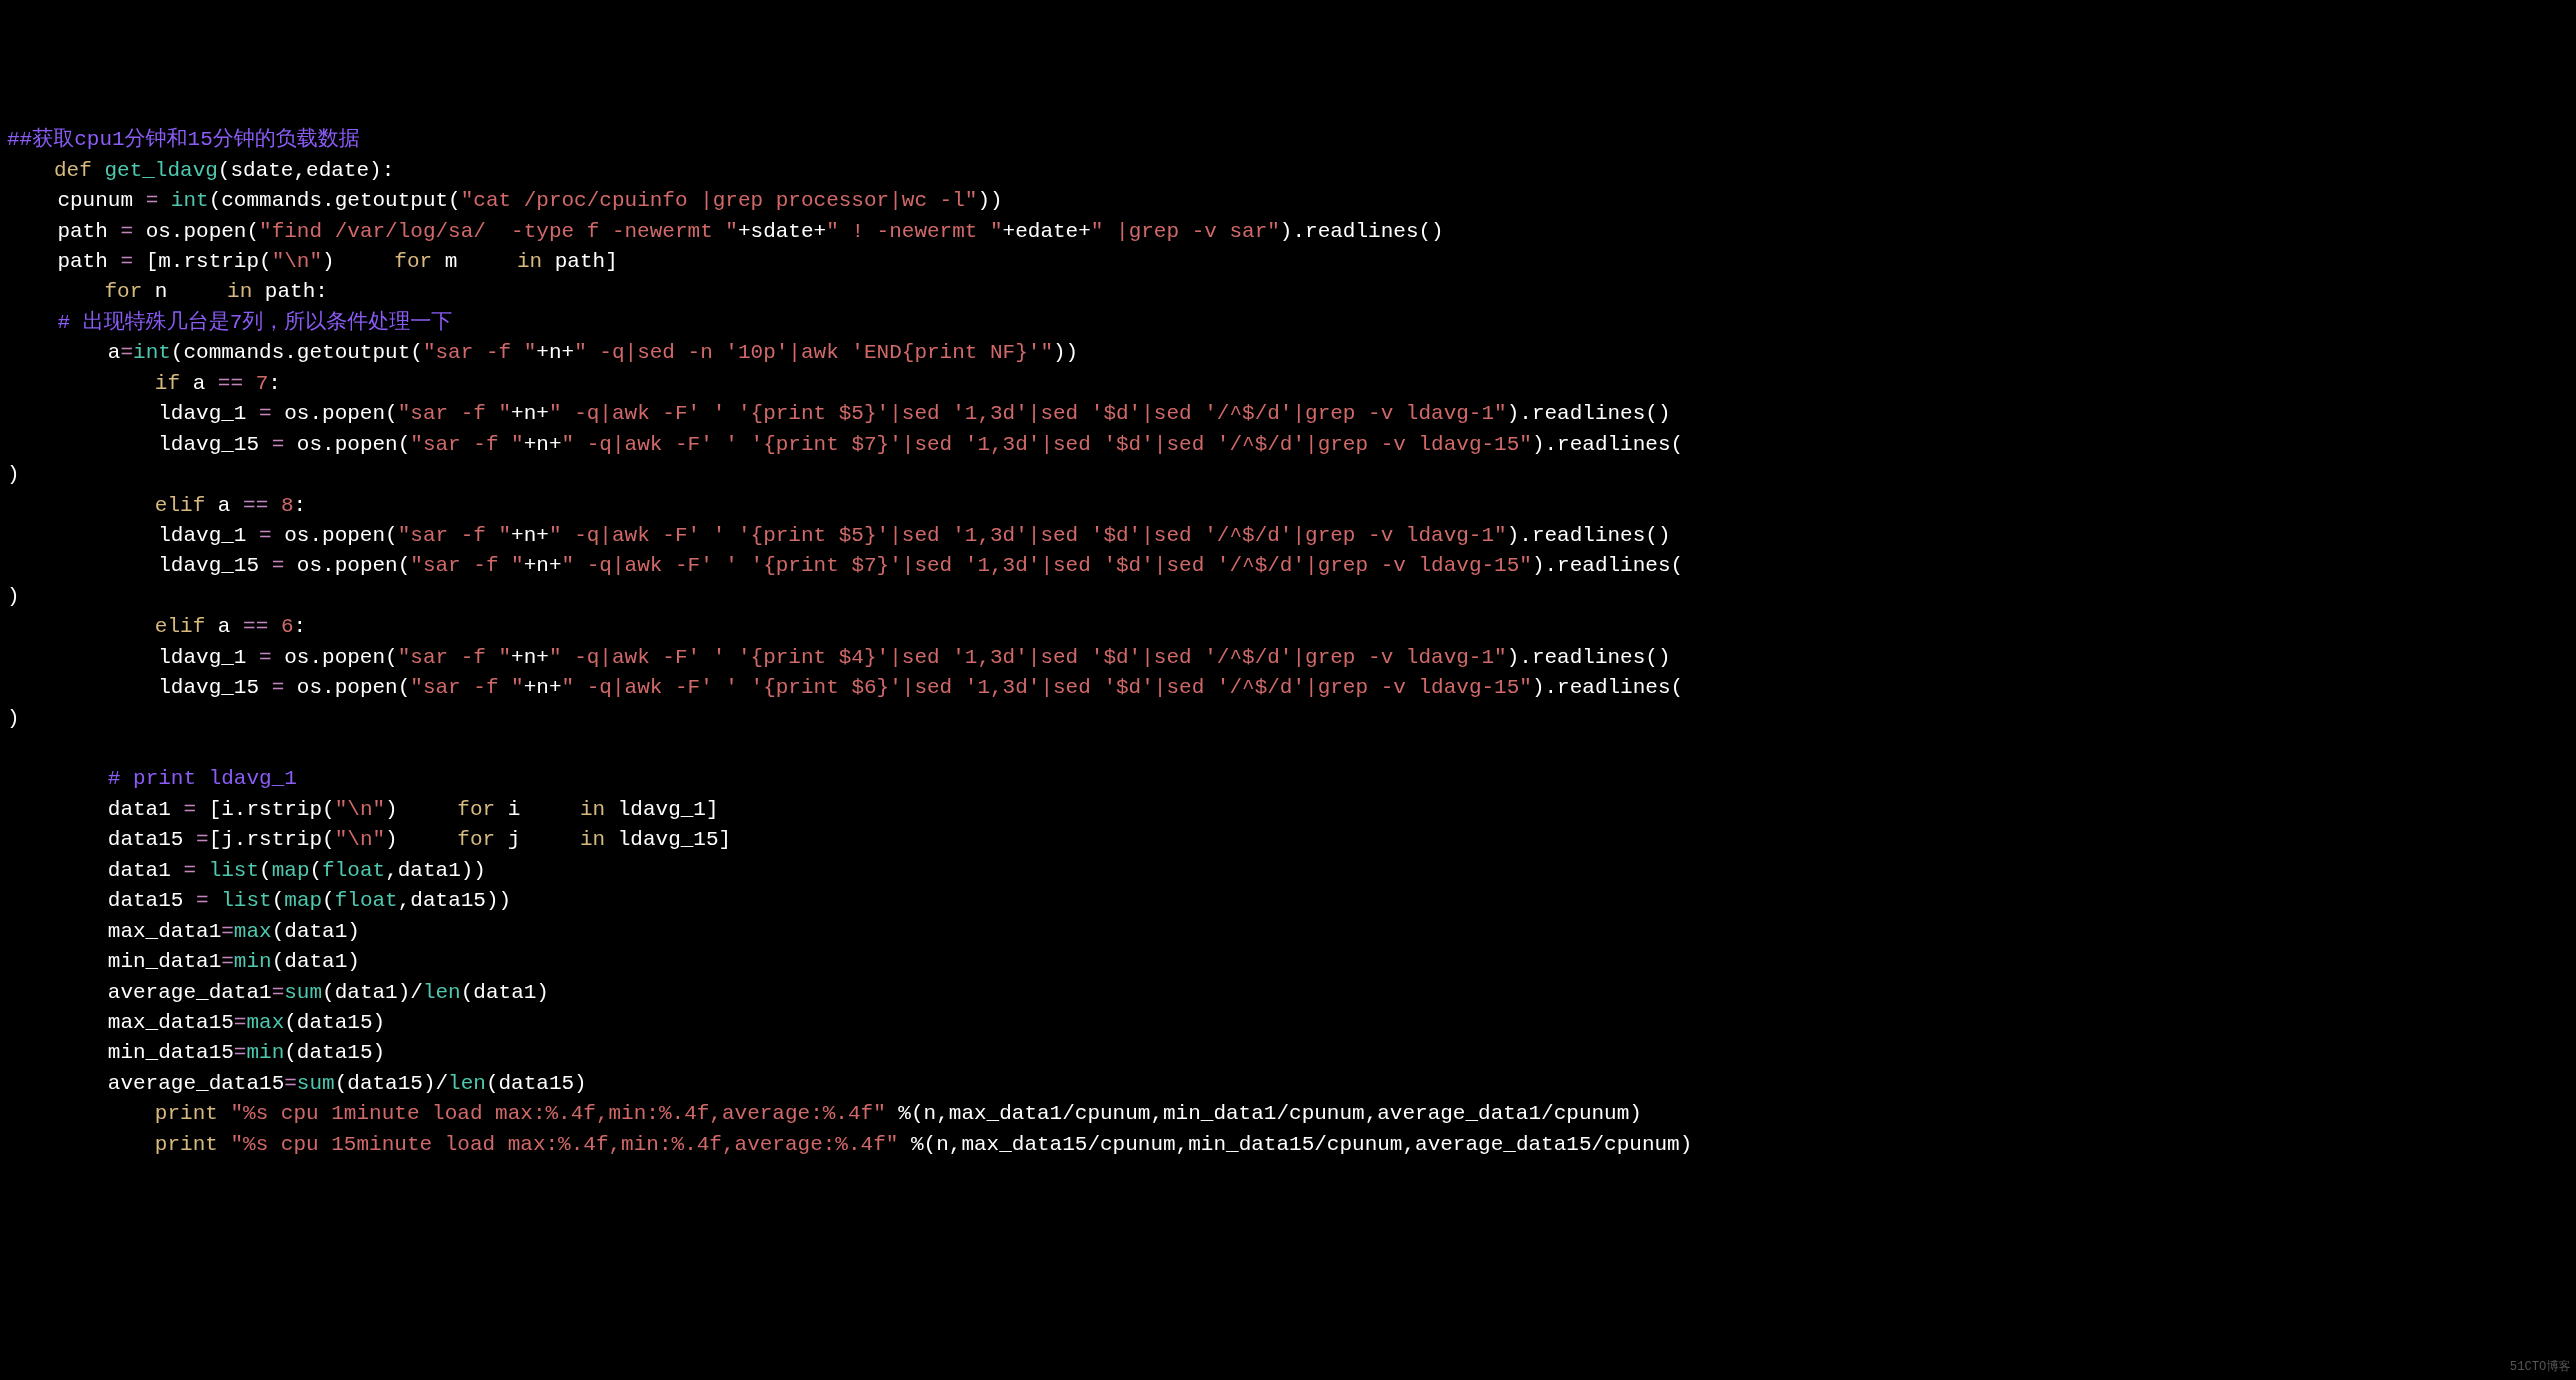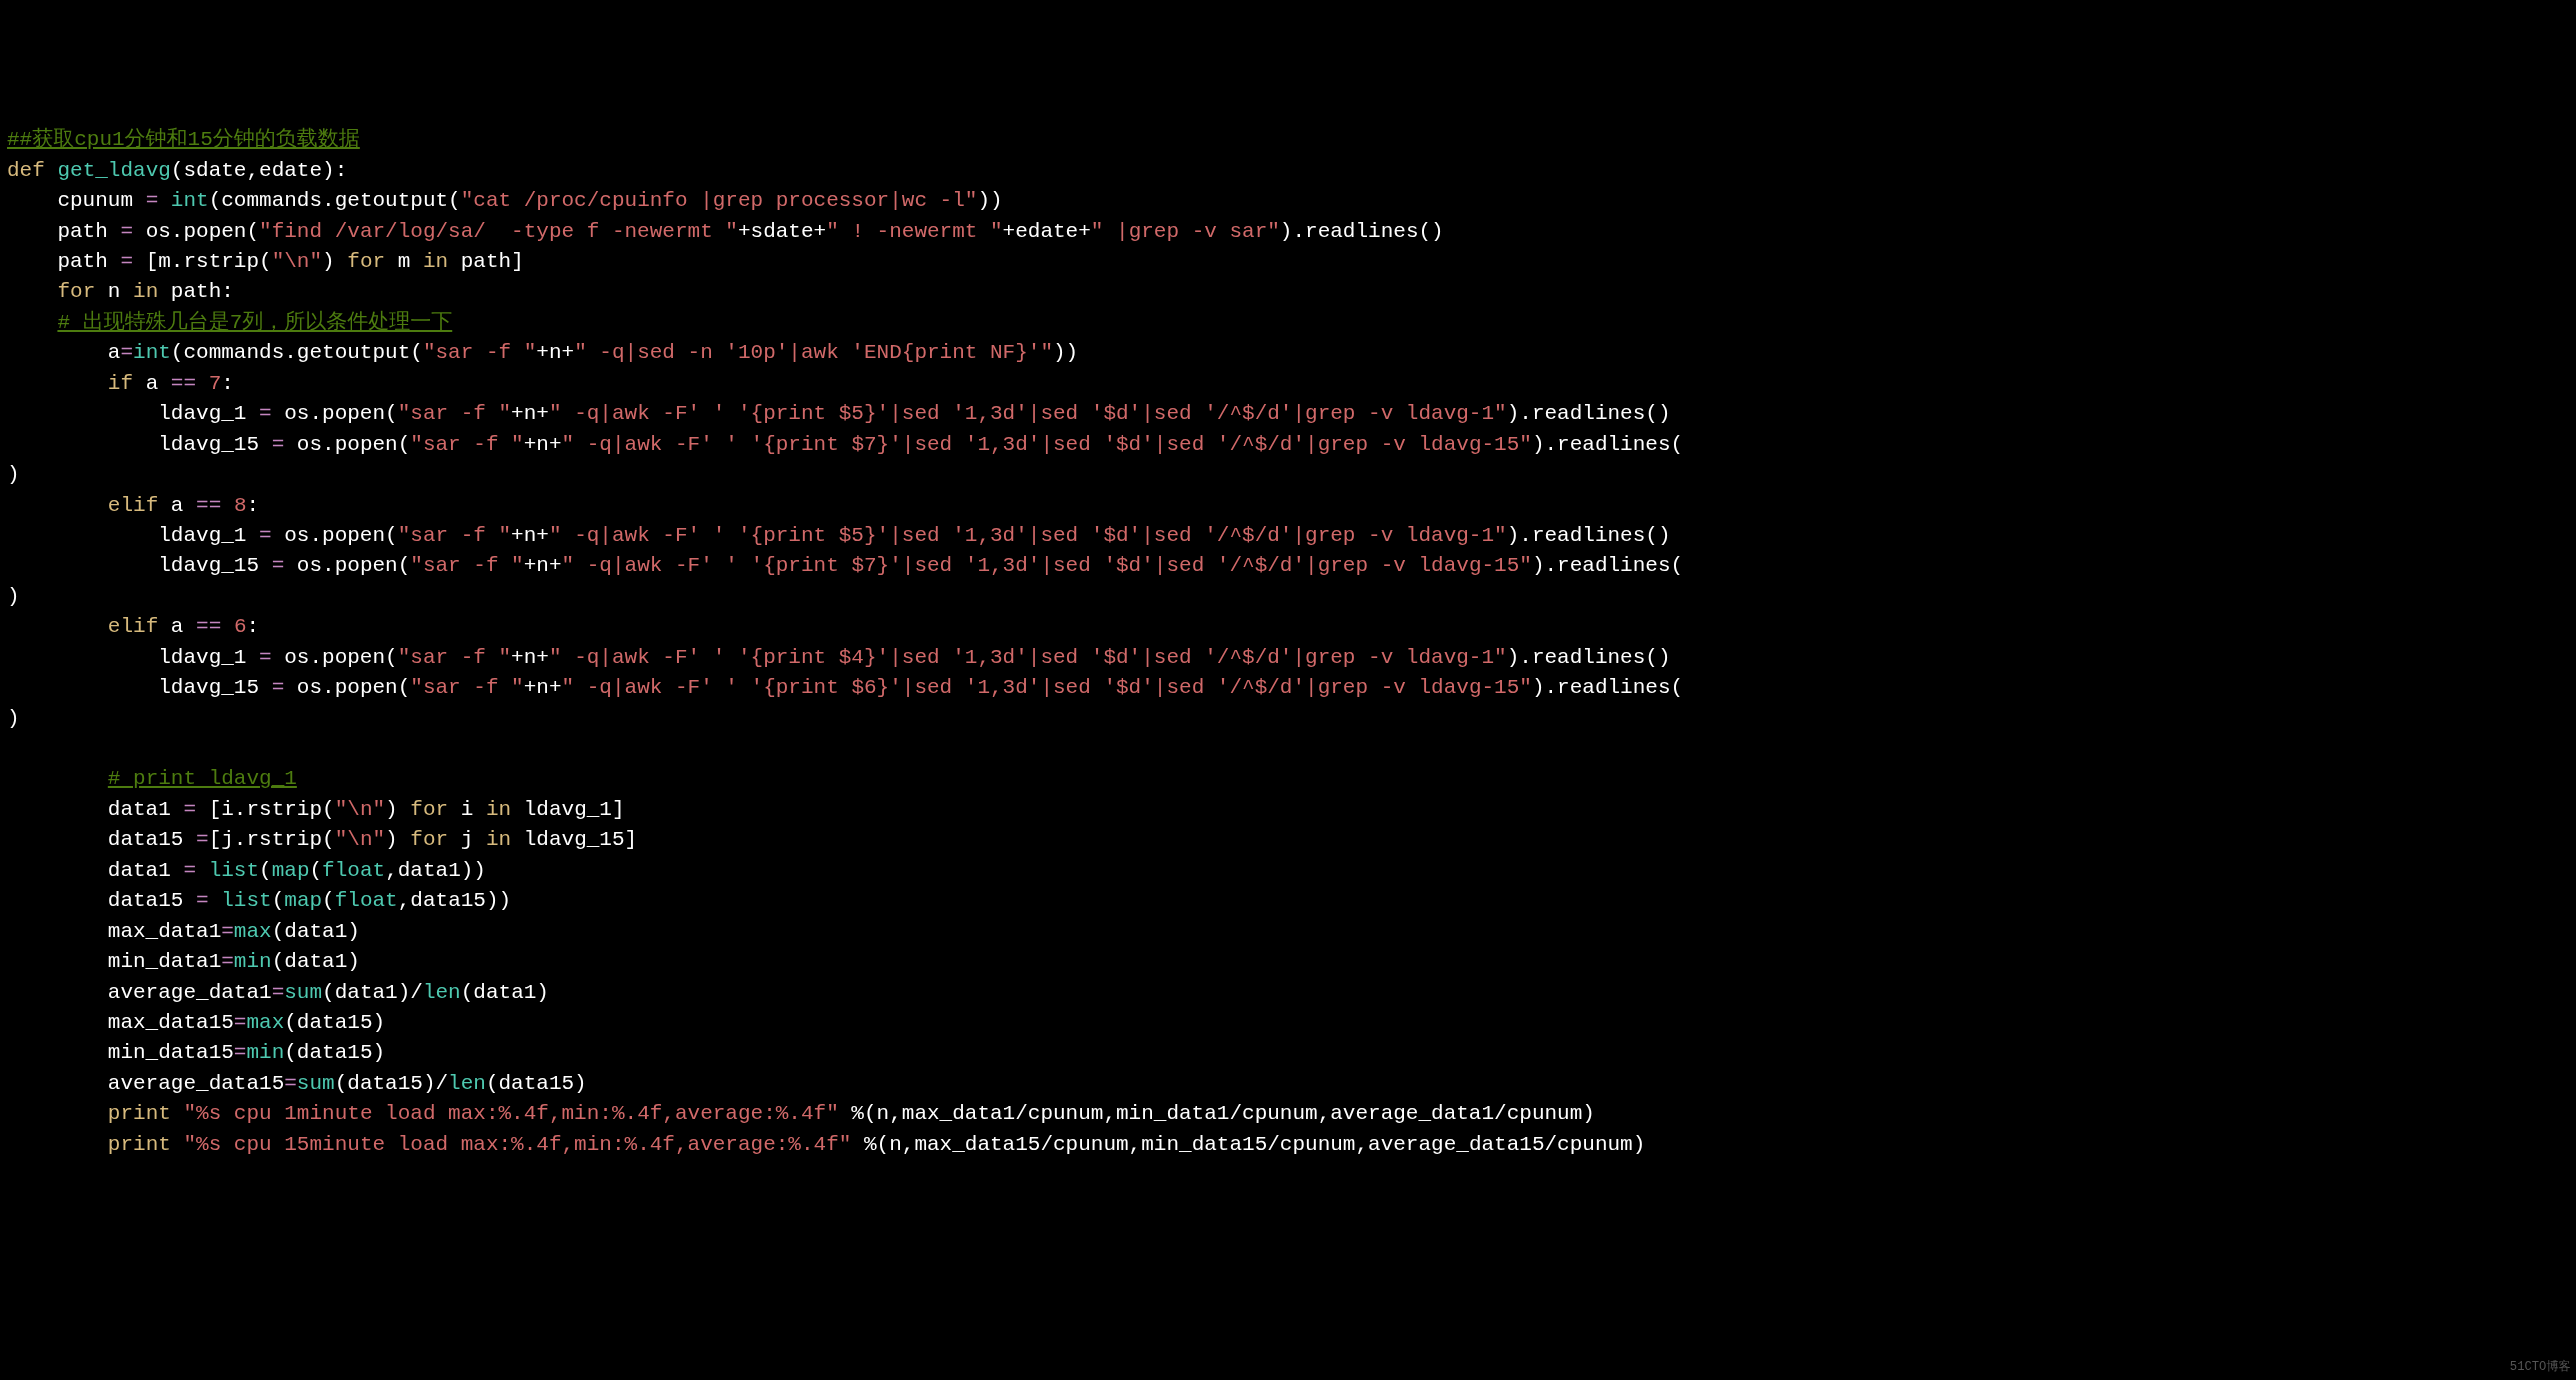--- a/index.html
+++ b/index.html
@@ -6,22 +6,22 @@
     background: #000000;
     color: #d4d4d4;
     font-family: "Consolas", "Monaco", "Courier New", monospace;
     font-size: 21px;
     line-height: 1.45;
     margin: 0;
     padding: 3.5px 7px;
     white-space: pre;
     overflow-x: auto;
   }
-  .c-comment   { color: #4d7c0f; text-decoration: underline; }   
-  .c-keyword   { color: #d7ba7d; }   
+  .c-comment   { color: #8b5cf6; }   
+  .c-keyword   { color: #d7ba7d; margin-left: 47px; }   
   .c-func      { color: #4ec9b0; text-align: center; }   
   .c-op        { color: #c586c0; }   
   .c-str       { color: #d16969; }   
   .c-white     { color: #ffffff; }   
   .c-num       { color: #d16969; }   
   .watermark {
     position: fixed;
     bottom: 3.5px;
     right: 5.2px;
     color: #555;

